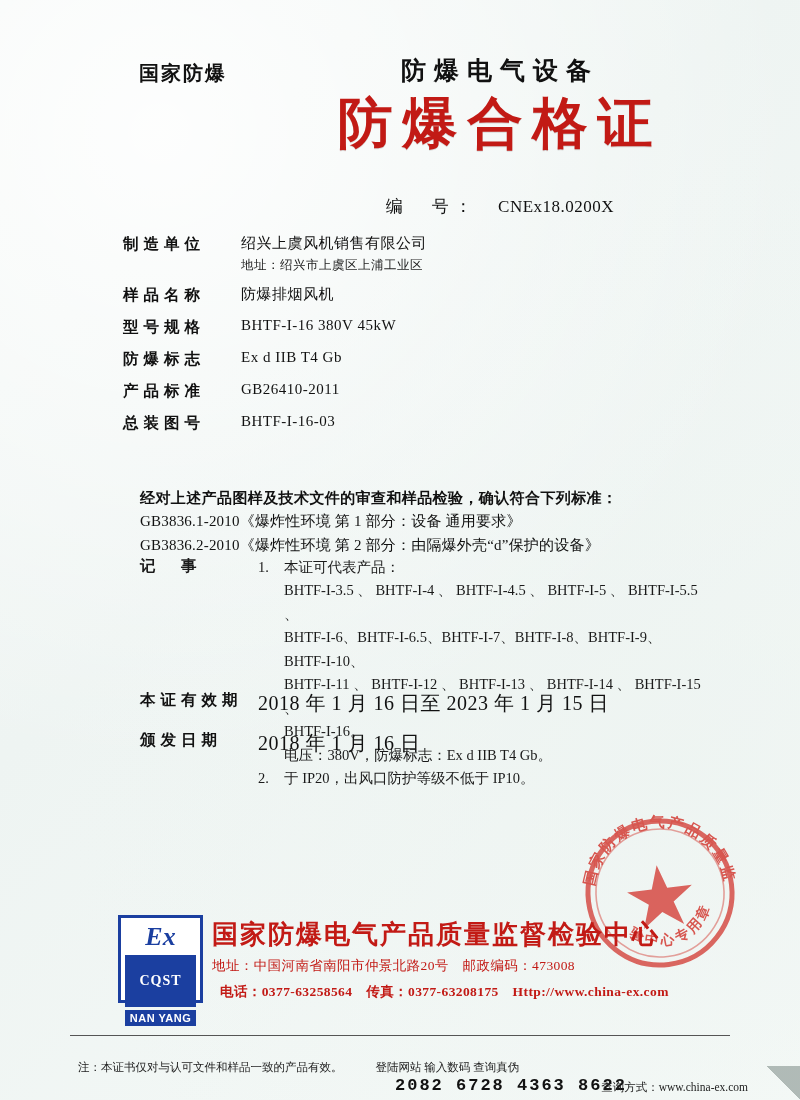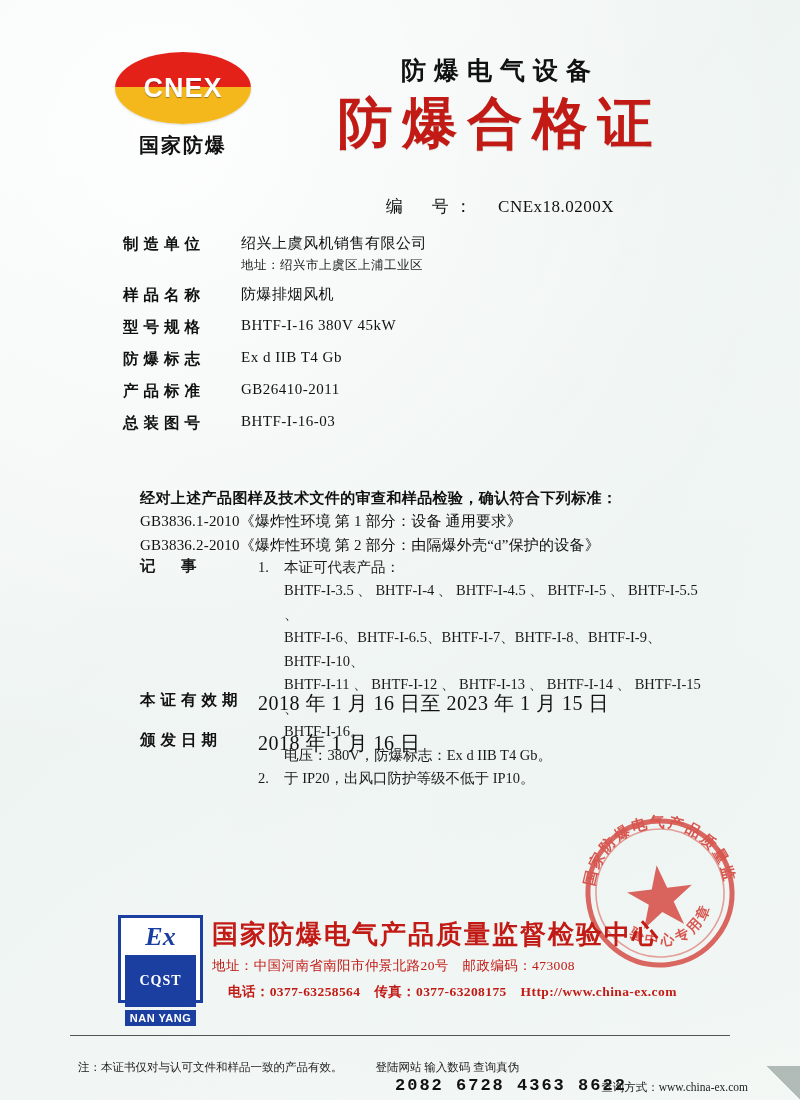--- a/index.html
+++ b/index.html
@@ -267,21 +267,21 @@
   .org-addr {
     position: absolute;
     left: 212px; top: 52px;
     width: 520px;
     font-size: 13.5px;
     color: #c21a15;
     letter-spacing: 0.4px;
   }
   .org-contact {
     position: absolute;
-    left: 228px; top: 78px;
+    left: 220px; top: 78px;
     width: 520px;
     font-size: 13.5px;
     font-weight: bold;
     color: #c21a15;
     letter-spacing: 0.4px;
   }
   
   .bottom-rule {
     position: absolute;
     left: 70px; top: 1035px;
@@ -320,23 +320,20 @@
   }
 </style>
 </head>
 <body>
 
 <div class="page">
   <div class="paper-tint"></div>
 
   <div class="header">
     <div class="logo-block">
-      <div class="logo-oval">
-        <div class="cnex">CNEX</div>
-      </div>
       <div class="logo-caption">国家防爆</div>
     </div>
     <div class="title-block">
       <div class="title-small">防爆电气设备</div>
       <div class="title-main">防爆合格证</div>
     </div>
   </div>
 
   <div class="serial-row">
     <span class="serial-label">编　号：</span>

